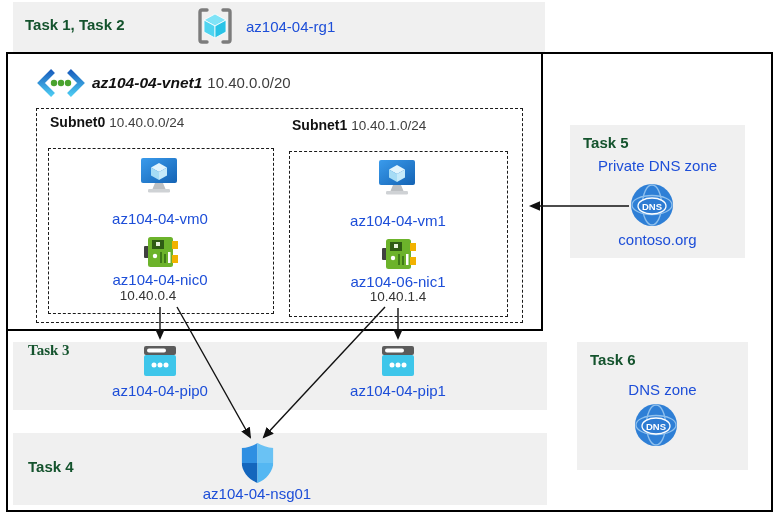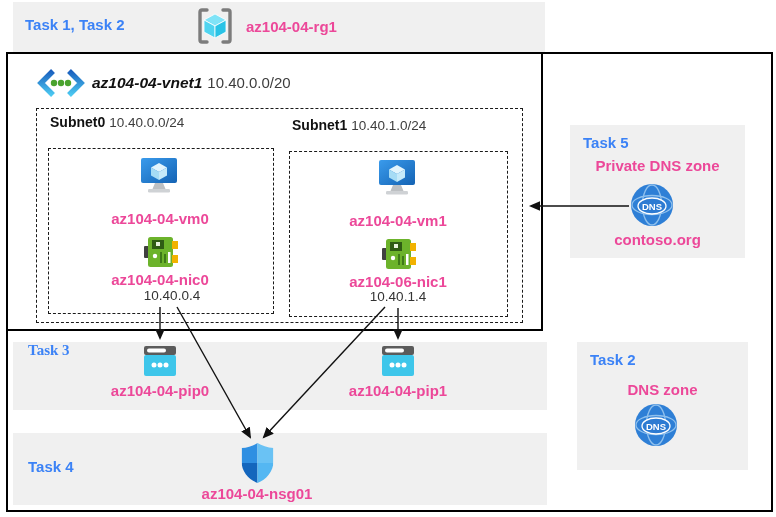--- a/index.html
+++ b/index.html
@@ -4,22 +4,22 @@
 <style>
   html,body{margin:0;padding:0;background:#fff;}
   .canvas{
     position:relative;width:776px;height:517px;background:#ffffff;
     font-family:"Liberation Sans",sans-serif;color:#111;overflow:hidden;
   }
   .abs{position:absolute;}
   .panel{position:absolute;background:#f0f0f0;}
   .frame{position:absolute;border:2px solid #000;box-sizing:border-box;background:transparent;}
   .dashed{position:absolute;border:1.5px dashed #1a1a1a;box-sizing:border-box;}
-  .task-label{position:absolute;font-weight:bold;font-size:15px;color:#3b82f6;white-space:nowrap;}
-  .name{position:absolute;font-weight:bold;font-size:15px;color:#ec4899;text-align:center;white-space:nowrap;}
+  .task-label{position:absolute;font-weight:bold;font-size:15px;color:#14532d;white-space:nowrap;}
+  .name{position:absolute;font-weight:normal;font-size:15px;color:#1d4ed8;text-align:center;white-space:nowrap;}
   .sub-label{position:absolute;font-size:13.5px;white-space:nowrap;}
   .sub-label b{font-size:14px;margin-top:24px;}
   .sub-label .cidr{color:#3d3d3d;margin-left:4px;}
   .ip{position:absolute;font-size:13.5px;color:#333;text-align:center;}
   .vnet-title{position:absolute;font-size:15px;white-space:nowrap;}
   .vnet-title b{font-size:15.5px;font-style:italic;}
   .vnet-title .cidr{color:#3d3d3d;margin-left:5px;}
   svg{display:block;}
   .arrow-layer{position:absolute;left:0;top:0;pointer-events:none;}
 </style>
@@ -103,21 +103,21 @@
         <rect x="12" y="6" width="4" height="4" fill="#e8f2dd"></rect>
         <circle cx="11" cy="20" r="2.2" fill="#fff"></circle>
         <rect x="16" y="16" width="2" height="11" fill="#3e7a18"></rect>
         <rect x="20" y="18" width="2" height="9" fill="#3e7a18"></rect>
         <rect x="24" y="16" width="2.5" height="11" fill="#fff"></rect>
         <rect x="28" y="5" width="6" height="8" fill="#f2b200"></rect>
         <rect x="28" y="19" width="6" height="8" fill="#f2b200"></rect>
       </svg>
     </span>
     <div class="name" style="left:80px;top:271px;width:160px;">az104-04-nic0</div>
-    <div class="ip" style="left:92px;top:288px;width:160px;">10.40.0.4</div>
+    <div class="ip" style="left:68px;top:288px;width:160px;">10.40.0.4</div>
   </div>
 
   <div>
     <div class="sub-label" style="left:292px;top:117px;">
       <b>Subnet1</b><span class="cidr">10.40.1.0/24</span>
     </div>
     <div class="dashed" style="left:289px;top:151px;width:219px;height:166px;"></div>
     <span class="abs" style="left:379px;top:160px;">
       <svg width="36" height="40" viewBox="0 0 36 40">
         <rect x="0" y="0" width="36" height="25" rx="2" fill="url(#vmg)"></rect>
@@ -202,21 +202,21 @@
         <ellipse cx="22" cy="22" rx="9.5" ry="20" fill="none" stroke="#8fc0ed" stroke-width="1.3"></ellipse>
         <ellipse cx="22" cy="22" rx="20" ry="9.5" fill="none" stroke="#8fc0ed" stroke-width="1.3"></ellipse>
         <ellipse cx="22" cy="23" rx="14" ry="8" fill="#2d7bd2" stroke="#fff" stroke-width="1.3"></ellipse>
         <text x="22" y="26.5" font-size="9.5" font-weight="bold" fill="#fff" text-anchor="middle" font-family="Liberation Sans, sans-serif">DNS</text>
       </svg>
     </span>
     <div class="name" style="left:575px;top:231px;width:165px;">contoso.org</div>
   </div>
 
   <div>
-    <div class="task-label" style="left:590px;top:351px;">Task 2</div>
+    <div class="task-label" style="left:590px;top:351px;">Task 6</div>
     <div class="name" style="left:582px;top:381px;width:161px;">DNS zone</div>
     <span class="abs" style="left:634px;top:403px;">
       <svg width="44" height="44" viewBox="0 0 44 44">
         <circle cx="22" cy="22" r="21" fill="#2e7fd6"></circle>
         <ellipse cx="22" cy="22" rx="9.5" ry="20" fill="none" stroke="#8fc0ed" stroke-width="1.3"></ellipse>
         <ellipse cx="22" cy="22" rx="20" ry="9.5" fill="none" stroke="#8fc0ed" stroke-width="1.3"></ellipse>
         <ellipse cx="22" cy="23" rx="14" ry="8" fill="#2d7bd2" stroke="#fff" stroke-width="1.3"></ellipse>
         <text x="22" y="26.5" font-size="9.5" font-weight="bold" fill="#fff" text-anchor="middle" font-family="Liberation Sans, sans-serif">DNS</text>
       </svg>
     </span>

